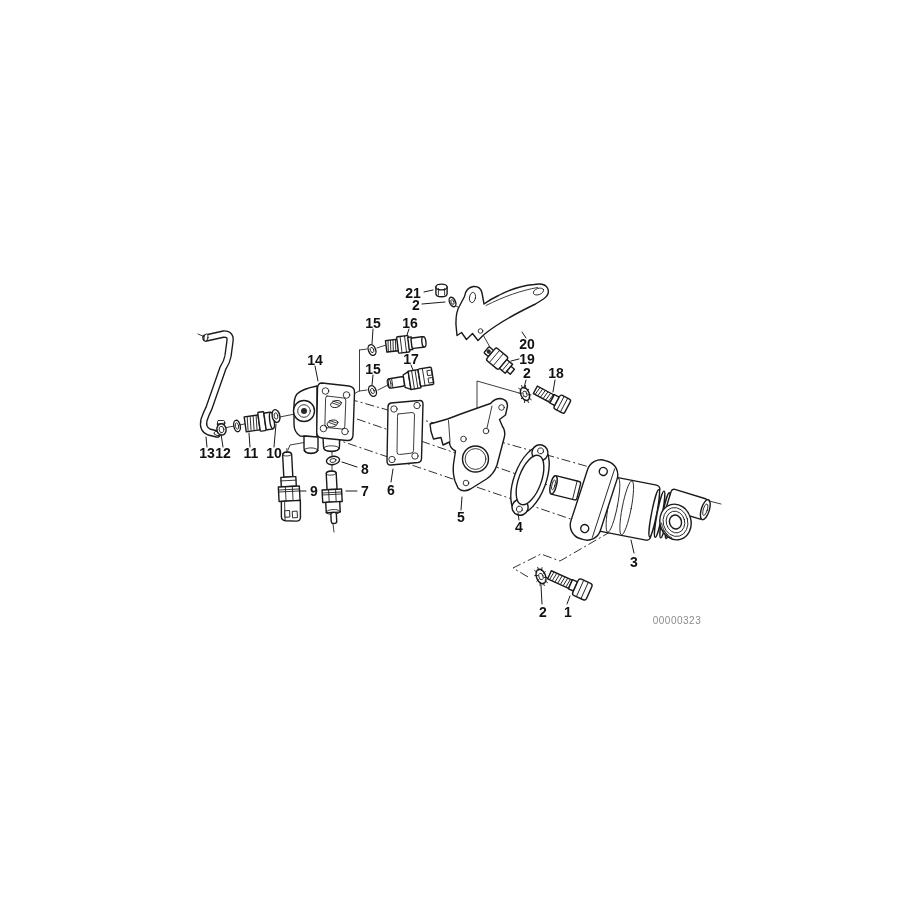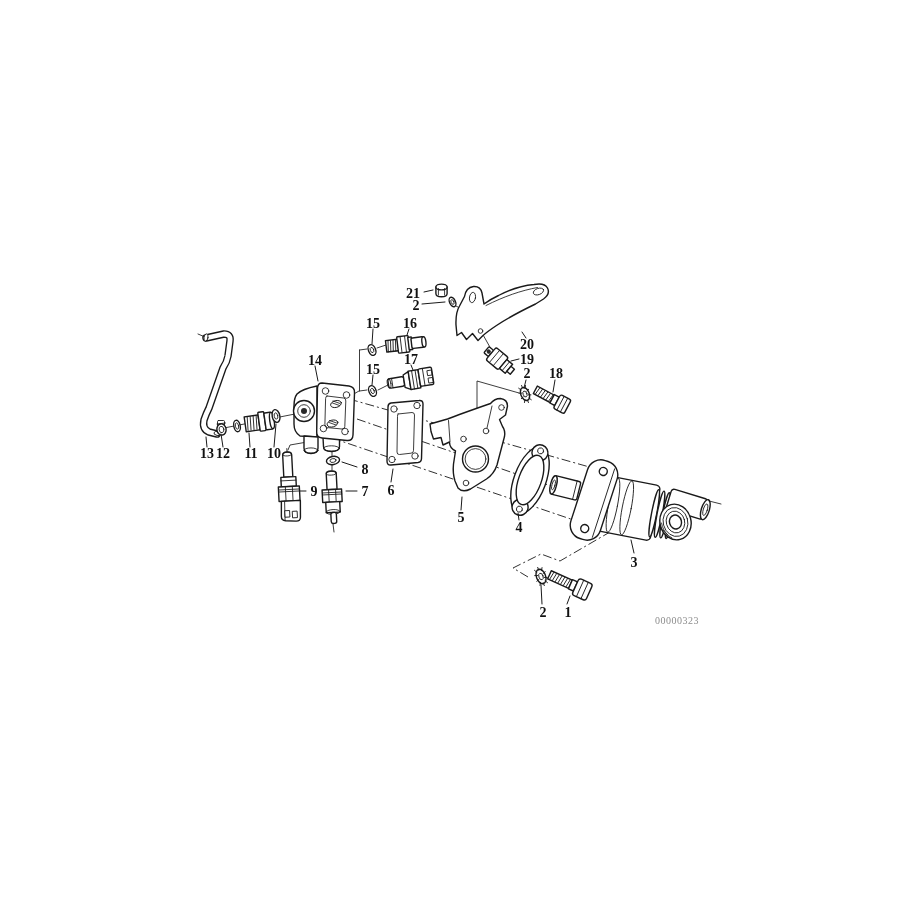--- a/index.html
+++ b/index.html
@@ -1,17 +1,17 @@
 <!DOCTYPE html>
 <html><head>
 <meta charset="utf-8">
 <style>
   html,body{margin:0;padding:0;background:#ffffff;}
   #stage{position:relative;width:900px;height:900px;background:#fff;overflow:hidden;
-         font-family:Liberation Serif, serif;border-radius:25px;}
+         font-family:Liberation Sans, sans-serif;border-radius:25px;}
   svg{display:block;}
   svg *{vector-effect:none;}
   .o   {fill:none;stroke:#1a1a1a;stroke-width:1.4;stroke-linecap:round;stroke-linejoin:round;}
   .ow  {fill:#ffffff;stroke:#1a1a1a;stroke-width:1.4;stroke-linecap:round;stroke-linejoin:round;}
   .t   {fill:none;stroke:#1a1a1a;stroke-width:.85;stroke-linecap:round;stroke-linejoin:round;}
   .tw  {fill:#ffffff;stroke:#1a1a1a;stroke-width:.9;stroke-linecap:round;stroke-linejoin:round;}
   .lead{fill:none;stroke:#1a1a1a;stroke-width:1;stroke-linecap:round;}
   .phan{fill:none;stroke:#1a1a1a;stroke-width:.9;stroke-dasharray:9 3 2 3;}
   .tube{fill:none;stroke:#1a1a1a;stroke-width:7.5;stroke-linecap:round;stroke-linejoin:round;}
   .tubein{fill:none;stroke:#ffffff;stroke-width:4.8;stroke-linecap:round;stroke-linejoin:round;}

